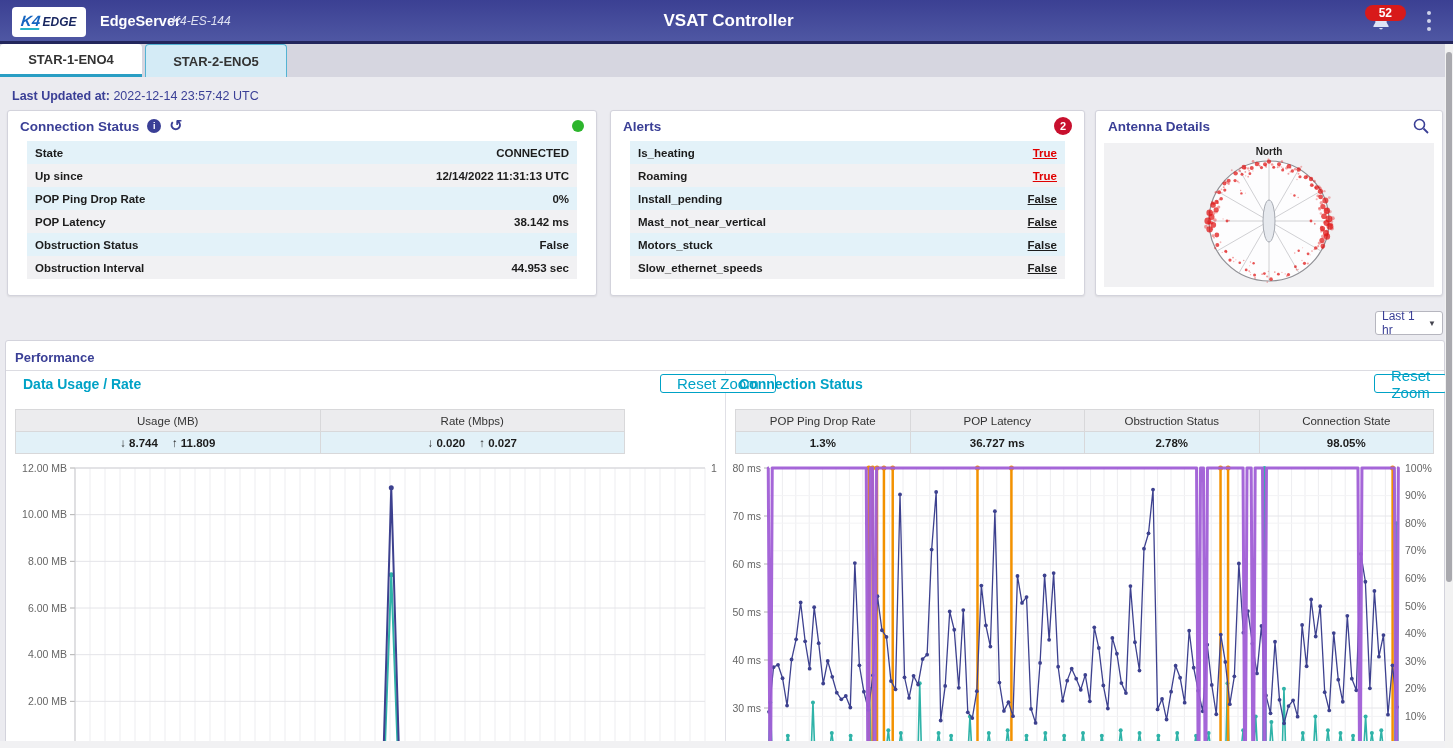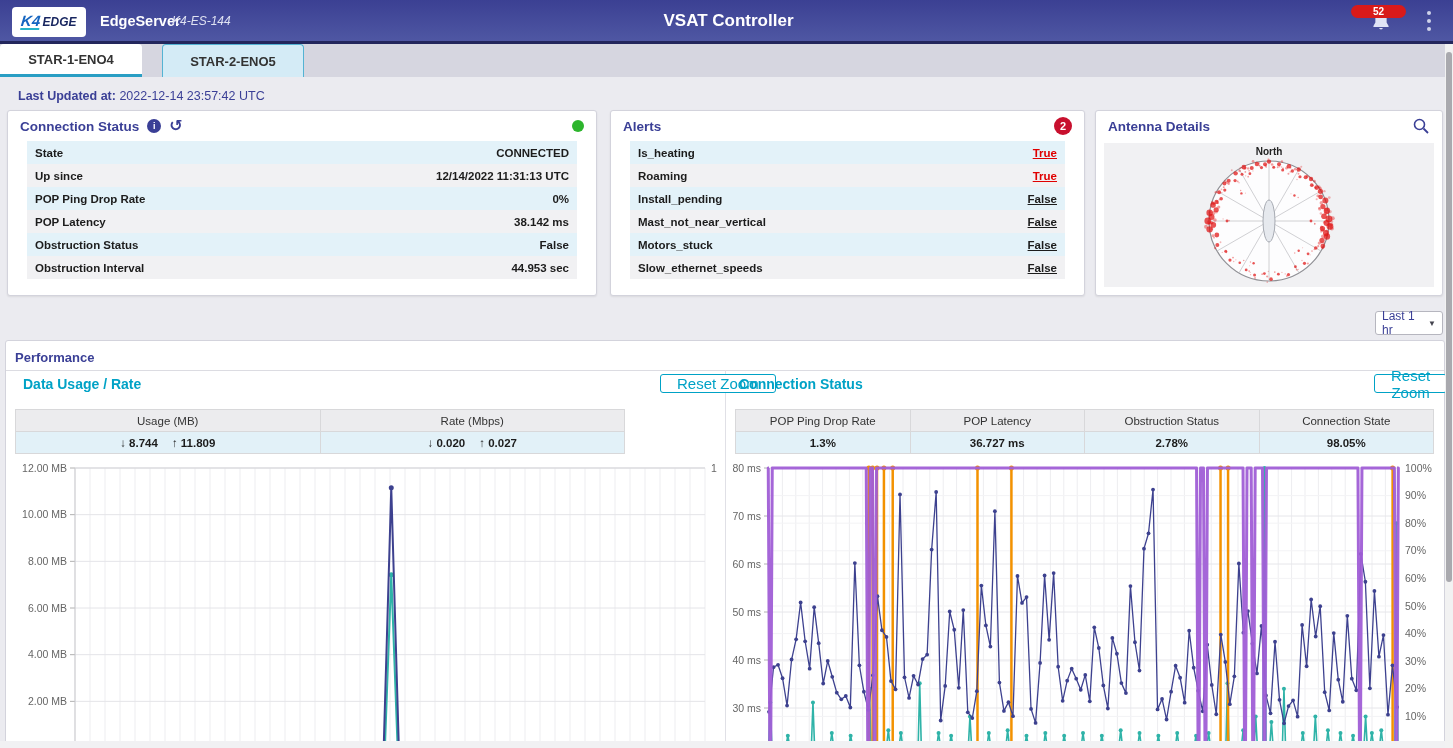--- a/index.html
+++ b/index.html
@@ -13,34 +13,34 @@
     display:flex; align-items:center; }
   .logo-box { position:absolute; left:12px; top:7px; width:74px; height:30px; background:#fff;
     border-radius:4px; display:flex; align-items:center; justify-content:center; gap:2px; }
   .logo-k4 { font-style:italic; font-weight:bold; font-size:15px; color:#1565c0;
     border-bottom:2px solid #25b3c9; transform:skewX(-6deg); line-height:14px; }
   .logo-edge { font-style:italic; font-weight:bold; font-size:12px; color:#17255f; }
   .nav-app { position:absolute; left:100px; color:#fff; font-weight:bold; font-size:14.5px; }
   .nav-server { position:absolute; left:172px; color:#dfe2f2; font-style:italic; font-size:12px; }
   .nav-title { position:absolute; left:0; right:4px; text-align:center; color:#fff; font-weight:bold; font-size:17px;padding-left:8px; }
   .bell-wrap { position:absolute; right:55px; top:9px; width:30px; height:30px; }
-  .badge-52 { position:absolute; right:-8px; top:-4px; background:#d81a1a; color:#fff; font-size:10px;
-    font-weight:bold; border-radius:9px; padding:1px 22px; z-index:2; }
+  .badge-52 { position:absolute; right:-8px; top:-4px; background:#d81a1a; color:#fff; font-size:12px;
+    font-weight:bold; border-radius:9px; padding:1px 14px; z-index:2; }
   .kebab { position:absolute; right:22px; top:11px; display:flex; flex-direction:column; gap:4px; cursor:pointer; }
   .kebab span { width:4px; height:4px; border-radius:50%; background:#cfd3ea; }
 
   
   .tabbar { position:absolute; left:0; top:44px; width:1453px; height:33px; background:#d6d6e0; display:flex; }
   .tab { height:33px; min-width:142px; display:flex; align-items:center; justify-content:center;
     font-size:13px; font-weight:bold; color:#333; cursor:pointer; }
   .tab.active { background:#fff; border-bottom:3px solid #2a9ec4; border-radius:4px 4px 0 0; }
-  .tab.inactive { background:#d4ebf6; border:1px solid #54b3d3; border-bottom:none; border-radius:4px 4px 0 0; margin-left:20px; }
+  .tab.inactive { background:#d4ebf6; border:1px solid #54b3d3; border-bottom:none; border-radius:4px 4px 0 0; margin-left:3px; }
 
   
-  .last-updated { position:absolute; left:18px; top:89px; font-size:12.5px; color:#3a3f96; }
+  .last-updated { position:absolute; left:12px; top:89px; font-size:12.5px; color:#3a3f96; }
   .last-updated b { font-weight:bold; }
 
   
   .card { position:absolute; top:110px; height:186px; background:#fff; border:1px solid #d3d3dc;
     border-radius:3px; box-shadow:0 1px 2px rgba(0,0,0,.08); }
   .card-h { height:30px; display:flex; align-items:center; padding:0 12px; gap:8px; }
   .card-title { font-size:13.5px; font-weight:bold; color:#3a3f96; }
   .info-i { width:14px; height:14px; border-radius:50%; background:#3a3f96; color:#fff; font-size:9px;
     font-weight:bold; display:flex; align-items:center; justify-content:center; }
   .refresh { color:#3a3f96; font-size:16px; font-weight:bold; cursor:pointer; line-height:14px; }

